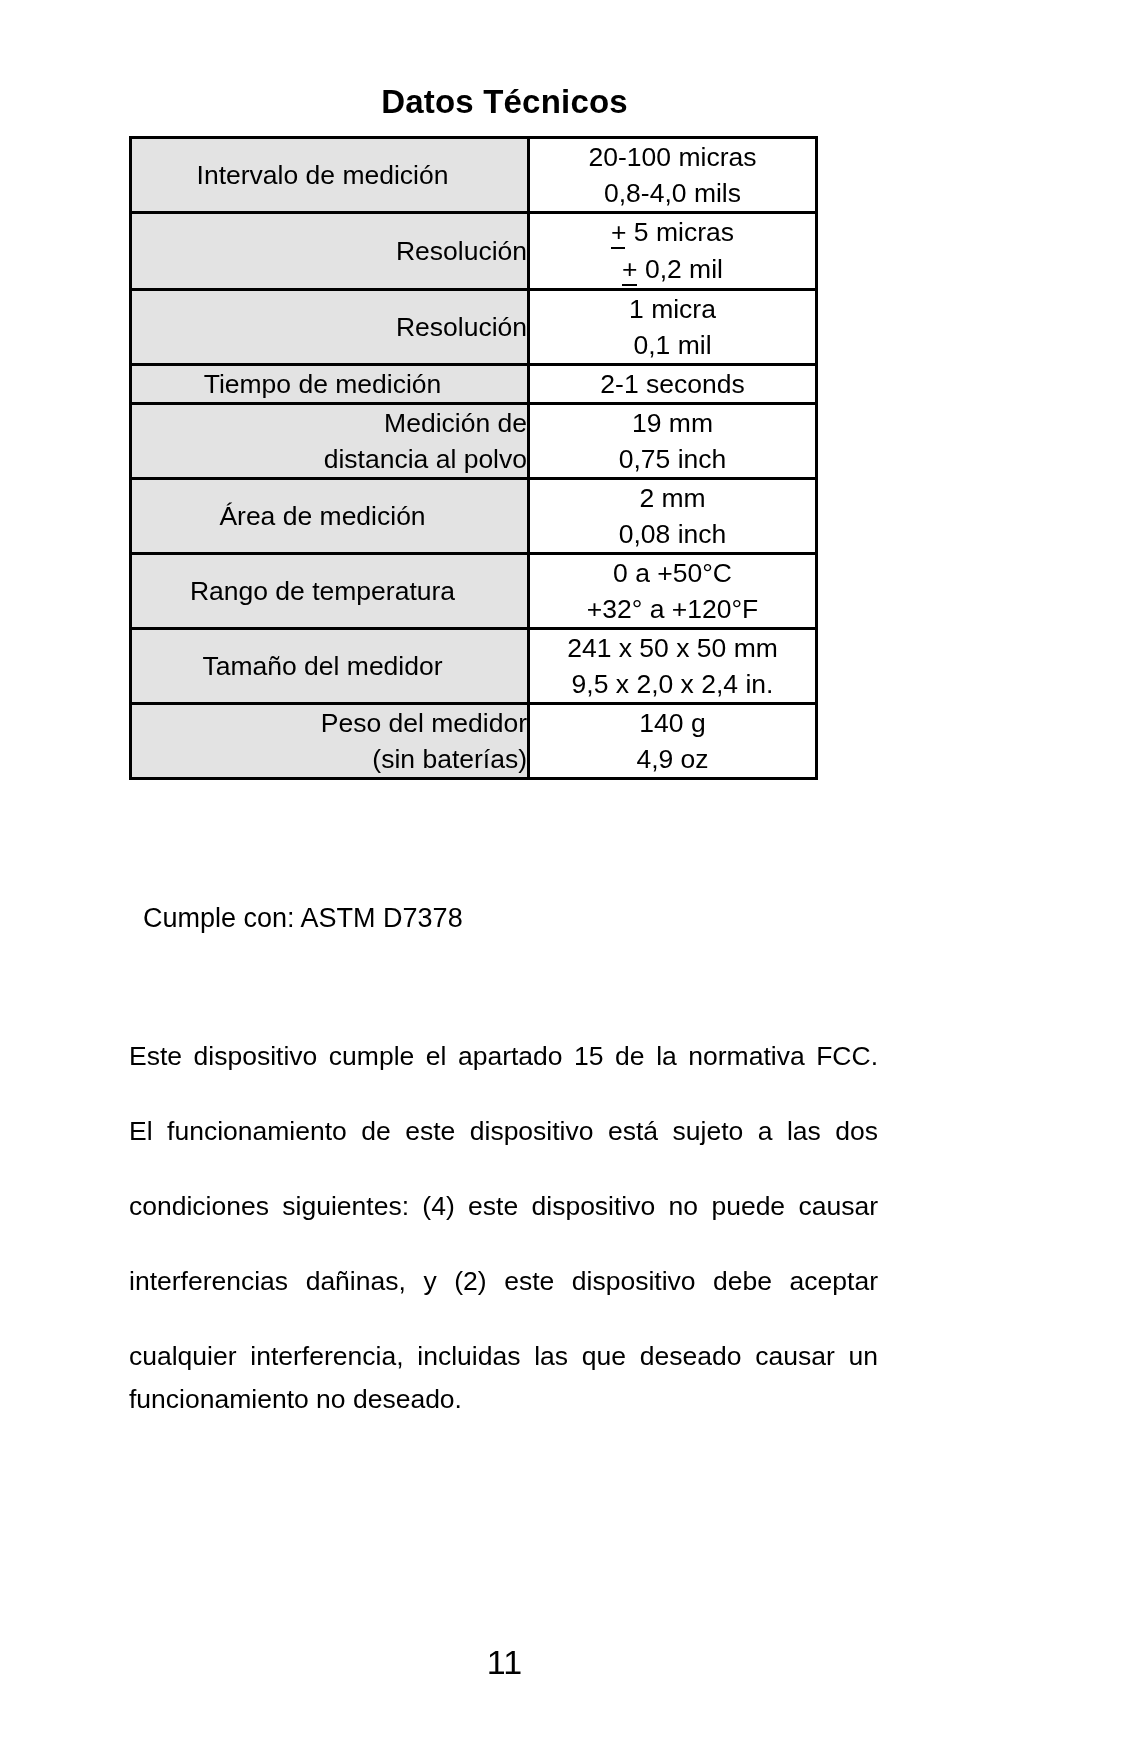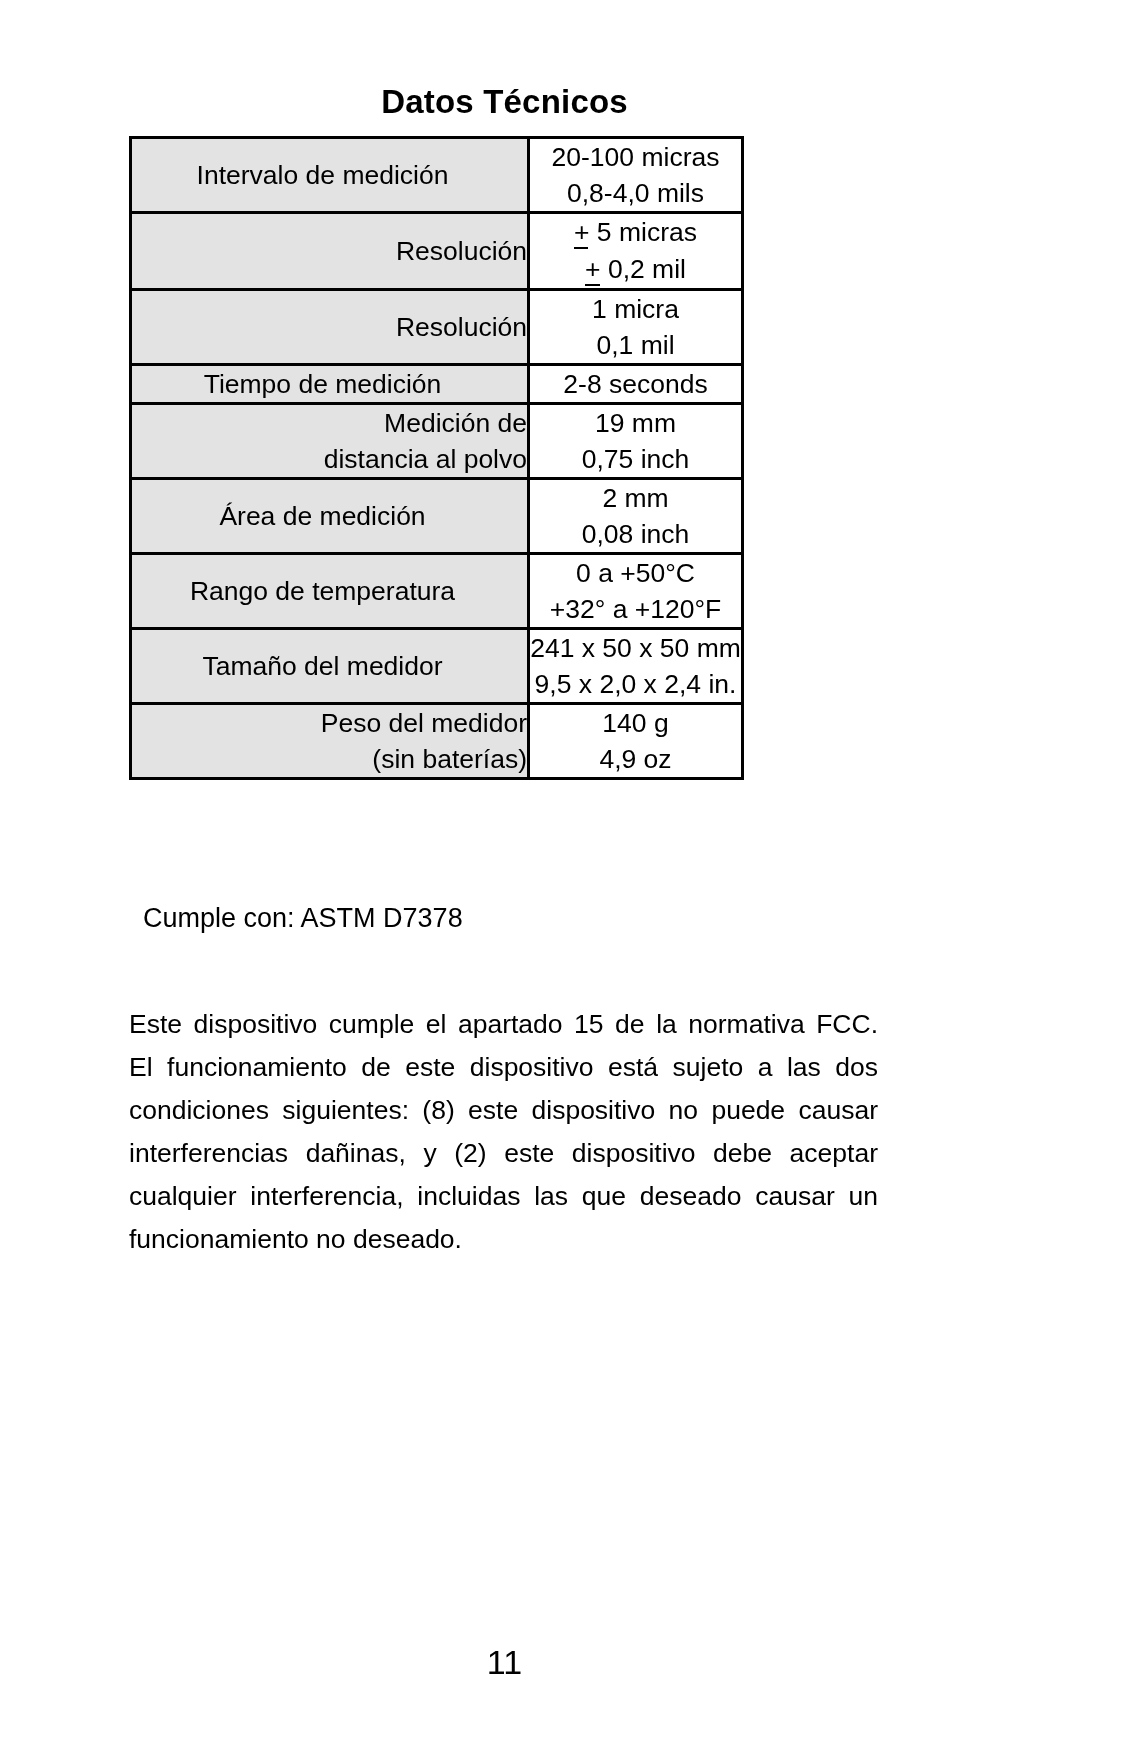--- a/index.html
+++ b/index.html
@@ -35,21 +35,21 @@
     line-height: 40px;
     letter-spacing: 0.2px;
     font-weight: 700;
   }
 
   
   .spec-table {
     position: absolute;
     left: 129px;
     top: 136px;
-    width: 615px;
+    width: 689px;
     border-collapse: collapse;
     table-layout: fixed;
     border: 3px solid #000;
   }
   .spec-table tr {
     border-bottom: 3px solid #000;
   }
   .spec-table tr:last-child {
     border-bottom: none;
   }
@@ -116,20 +116,21 @@
     text-justify: inter-word;
   }
   .fcc-paragraph > span {
     display: block;
   }
   .just-line {
     display: block;
     text-align: justify;
     text-align-last: justify;
     white-space: normal;
+    margin-top: 32px;
   }
   .last-line {
     display: block;
     text-align: right;
     text-align-last: left;
   }
 
   
   .page-number {
     position: absolute;
@@ -179,21 +180,21 @@
           <span class="vline">1 micra</span>
           <span class="vline">0,1 mil</span>
         </td>
       </tr>
 
       <tr>
         <td class="cell-label center">
           <span class="vline">Tiempo de medición</span>
         </td>
         <td class="cell-value">
-          <span class="vline">2-8 seconds</span>
+          <span class="vline">2-1 seconds</span>
         </td>
       </tr>
 
       <tr>
         <td class="cell-label">
           <span class="vline">Medición de</span>
           <span class="vline">distancia al polvo</span>
         </td>
         <td class="cell-value">
           <span class="vline">19 mm</span>
@@ -243,21 +244,21 @@
       </tr>
 
     </tbody>
   </table>
 
   <div class="standards-line">Cumple con: ASTM D7378</div>
 
   <div class="fcc-paragraph">
     <span class="just-line">Este dispositivo cumple el apartado 15 de la normativa FCC.</span>
     <span class="just-line">El funcionamiento de este dispositivo está sujeto a las dos</span>
-    <span class="just-line">condiciones siguientes: (8) este dispositivo no puede causar</span>
+    <span class="just-line">condiciones siguientes: (4) este dispositivo no puede causar</span>
     <span class="just-line">interferencias dañinas, y (2) este dispositivo debe aceptar</span>
     <span class="just-line">cualquier interferencia, incluidas las que deseado causar un</span>
     <span class="last-line">funcionamiento no deseado.</span>
   </div>
 
   <div class="page-number">11</div>
 
 </div>
 
 </body></html>

